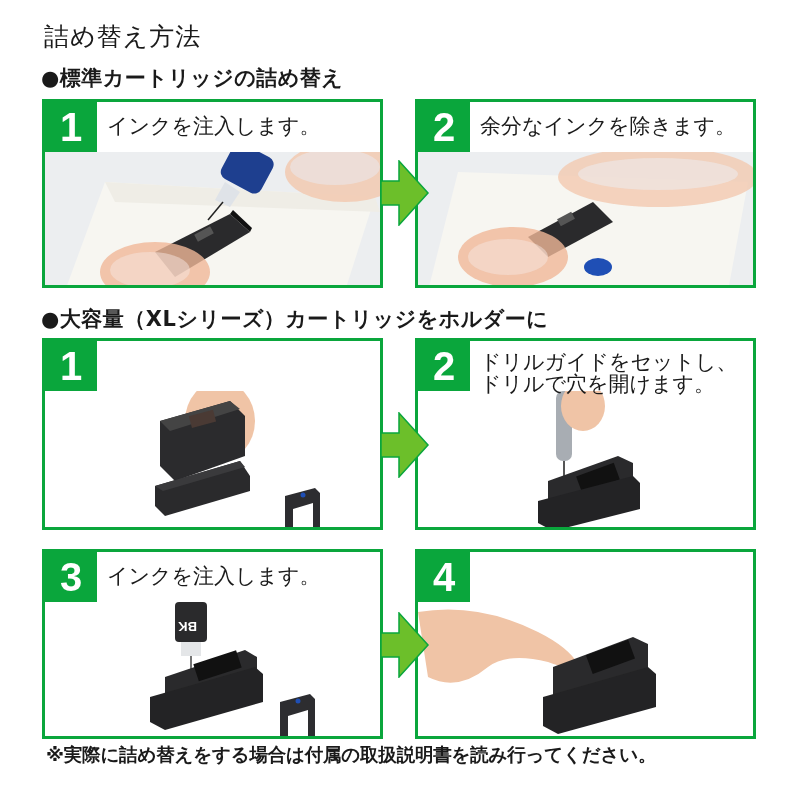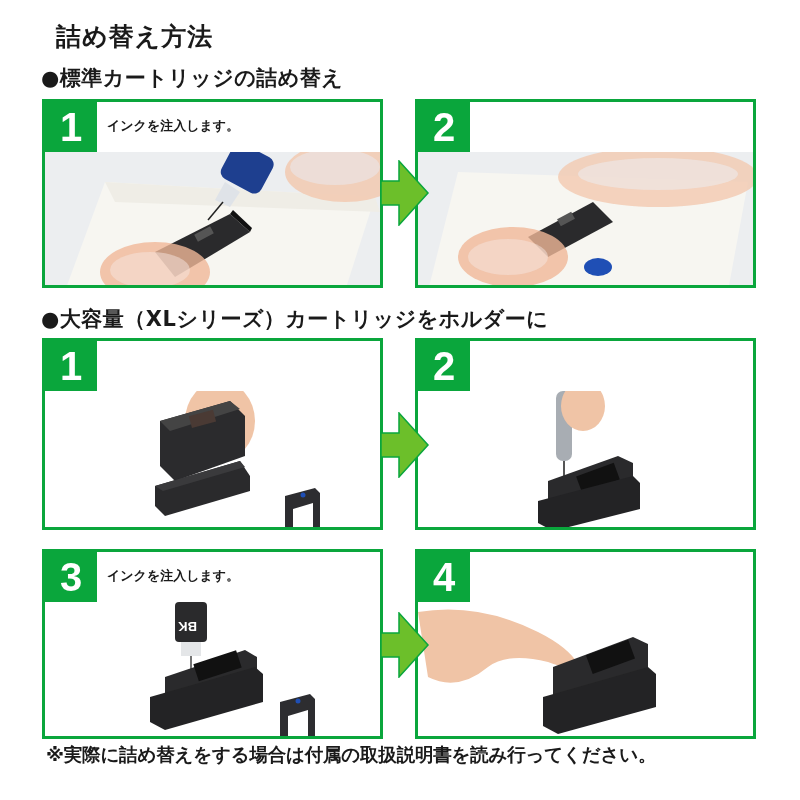--- a/index.html
+++ b/index.html
@@ -1,23 +1,23 @@
 <!DOCTYPE html>
 <html><head>
 <meta charset="utf-8">
 <style>
   html, body { margin:0; padding:0; }
   body { width:800px; height:800px; background:#ffffff; position:relative; overflow:hidden;
          font-family:"DejaVu Sans","Liberation Sans",sans-serif; color:#1a1a1a; }
-  .page-title { position:absolute; left:56px; top:20px; font-size:25px; font-weight:bold; letter-spacing:1px; }
+  .page-title { position:absolute; left:44px; top:20px; font-size:25px; font-weight:normal; letter-spacing:1px; }
   .section-title { position:absolute; left:41px; font-size:21px; font-weight:bold; letter-spacing:0.5px; }
   .panel { position:absolute; width:341px; border:3px solid #0aa63c; box-sizing:border-box; background:#fff; overflow:hidden; }
   .badge { position:absolute; left:0; top:0; width:52px; height:50px; background:#0aa63c; color:#fff;
            font-family:"Liberation Sans",sans-serif; font-weight:bold; font-size:40px; line-height:50px; text-align:center; }
-  .step-text { position:absolute; left:62px; top:10px; right:8px; font-size:13px; font-weight:bold; line-height:22px; white-space:pre-line; }
+  .step-text { position:absolute; left:62px; top:10px; right:8px; font-size:21px; font-weight:normal; line-height:22px; white-space:pre-line; }
   .step-text.single { top:13px; }
   .photo { position:absolute; left:0; right:0; bottom:0; }
   .arrow { position:absolute; width:50px; height:66px; }
   .footnote { position:absolute; left:46px; top:742px; font-size:18.5px; font-weight:bold; letter-spacing:-0.2px; }
 </style>
 </head>
 <body>
 
 <div class="page-title">詰め替え方法</div>
 
@@ -53,20 +53,21 @@
       <ellipse cx="240" cy="25" rx="100" ry="30" fill="#f2c9b0" opacity="0.8"></ellipse>
       <ellipse cx="240" cy="22" rx="80" ry="16" fill="#ececf0" opacity="0.55"></ellipse>
       <polygon points="110,85 175,50 195,70 130,105" fill="#2a2a2c"></polygon>
       <rect x="140" y="63" width="16" height="8" fill="#555" transform="rotate(-28 148 67)"></rect>
       <ellipse cx="95" cy="105" rx="55" ry="30" fill="#f0b898" opacity="0.8"></ellipse>
       <ellipse cx="90" cy="105" rx="40" ry="18" fill="#f5e6e0" opacity="0.5"></ellipse>
       <ellipse cx="180" cy="115" rx="14" ry="9" fill="#1f4fb5"></ellipse>
     </svg>
   </div>
   <div class="badge">2</div>
+  <div class="step-text single">余分なインクを除きます。</div>
 </div>
 
 <svg class="arrow" style="left:380px; top:160px;" viewBox="0 0 50 66">
   <polygon points="1,21 19,21 19,1 48,33 19,65 19,45 1,45" fill="#6cbf2a" stroke="#0aa63c" stroke-width="1.5"></polygon>
 </svg>
 
 <div class="section-title" style="top:305px;">●大容量（XLシリーズ）カートリッジをホルダーに</div>
 
 <div class="panel" style="left:42px; top:338px; height:192px;">
   <div class="photo" style="top:50px;">
@@ -91,20 +92,22 @@
       <rect width="341" height="142" fill="#ffffff"></rect>
       <rect x="138" y="0" width="16" height="70" rx="7" fill="#a8adb3"></rect>
       <ellipse cx="165" cy="15" rx="22" ry="25" fill="#f0c4a6"></ellipse>
       <line x1="146" y1="70" x2="146" y2="95" stroke="#555" stroke-width="2"></line>
       <polygon points="130,90 200,65 215,72 215,110 150,130 130,118" fill="#2a2a2c"></polygon>
       <rect x="160" y="78" width="40" height="18" fill="#111" transform="rotate(-20 180 87)"></rect>
       <polygon points="120,110 215,85 222,92 222,118 135,140 120,132" fill="#232325"></polygon>
     </svg>
   </div>
   <div class="badge">2</div>
+  <div class="step-text">ドリルガイドをセットし、
+ドリルで穴を開けます。</div>
 </div>
 
 <svg class="arrow" style="left:380px; top:412px;" viewBox="0 0 50 66">
   <polygon points="1,21 19,21 19,1 48,33 19,65 19,45 1,45" fill="#6cbf2a" stroke="#0aa63c" stroke-width="1.5"></polygon>
 </svg>
 
 <div class="panel" style="left:42px; top:549px; height:190px;">
   <div class="photo" style="top:50px;">
     <svg width="341" height="140" viewBox="0 0 341 140">
       <rect width="341" height="140" fill="#ffffff"></rect>

